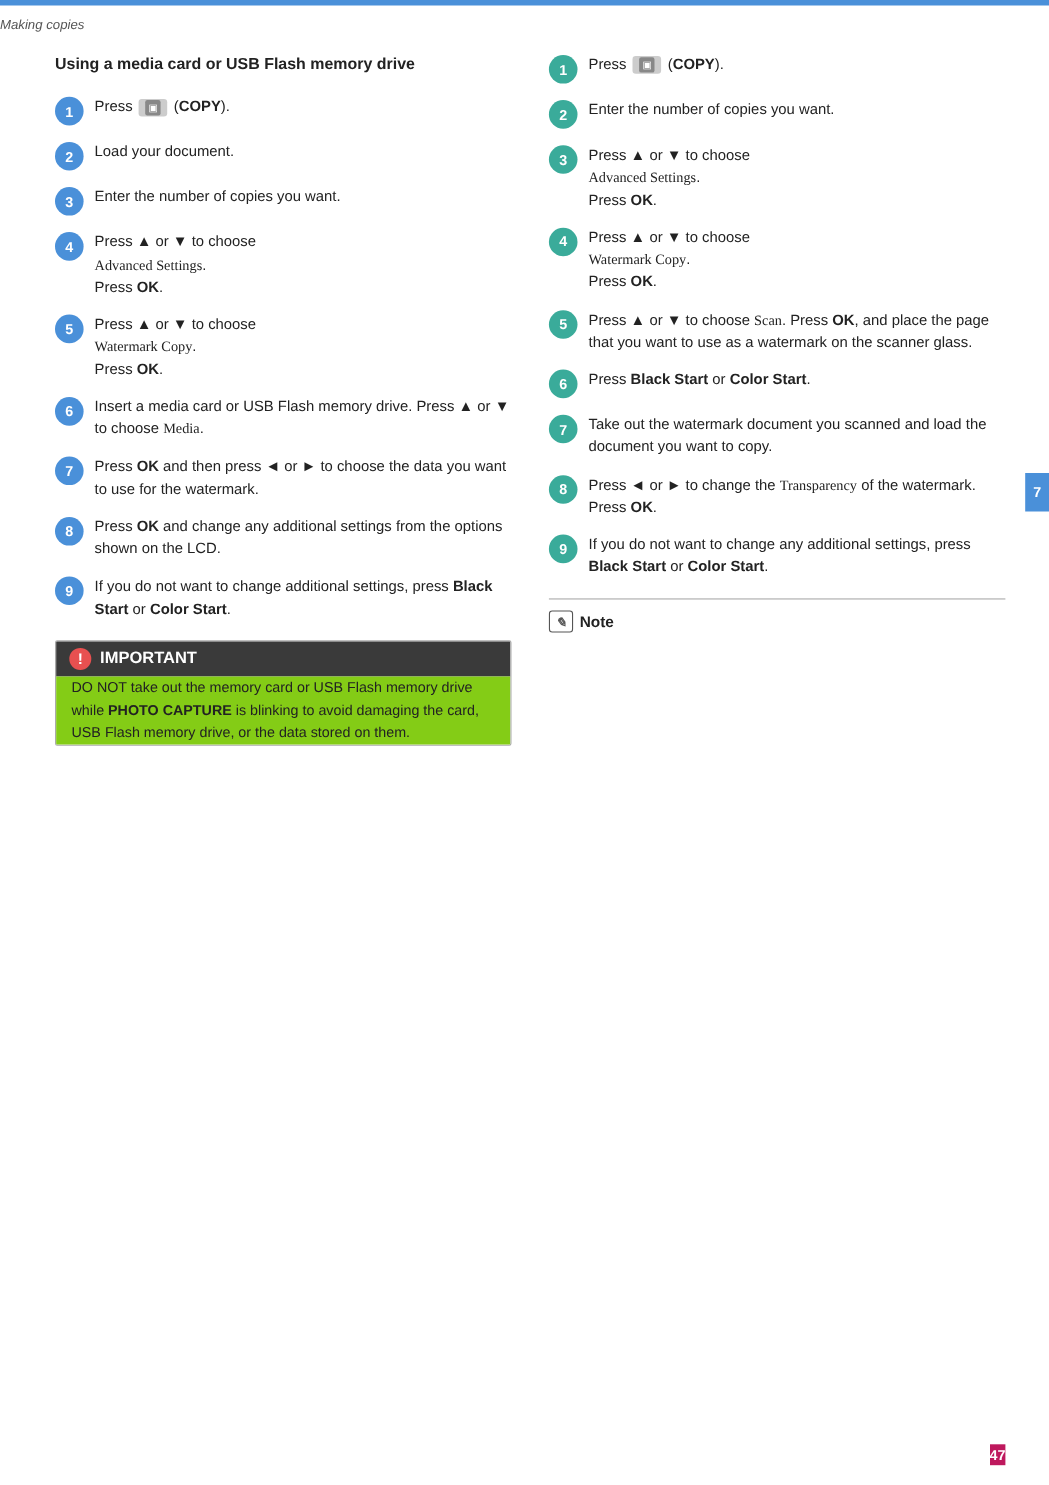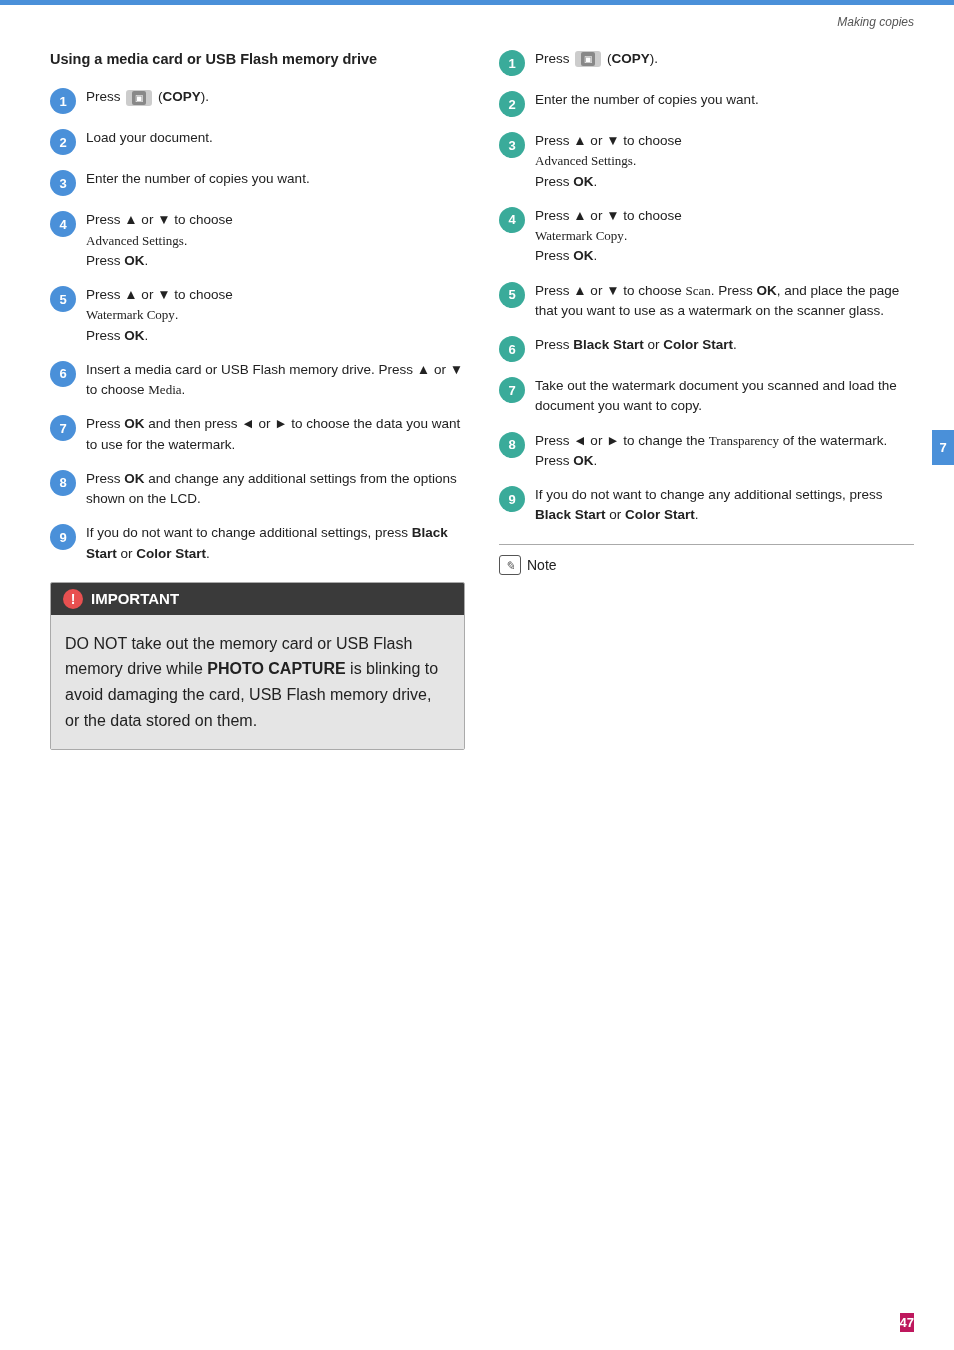--- a/index.html
+++ b/index.html
@@ -11,22 +11,22 @@
       font-size: 14px;
       color: #222;
       position: relative;
     }
     .top-bar {
       height: 5px;
       background: #4a90d9;
       width: 100%;
     }
     .page-header {
-      text-align: right;
-      padding: 10px 40px 0 16px;
+      text-align: left;
+      padding: 10px 40px 0 0;
       font-size: 12px;
       color: #555;
       font-style: italic;
     }
     .page-number-tab {
       position: absolute;
       right: 0;
       top: 430px;
       background: #4a90d9;
       color: #fff;
@@ -132,33 +132,33 @@
       justify-content: center;
       width: 20px;
       height: 20px;
       border-radius: 50%;
       background: #e85050;
       font-size: 14px;
       font-weight: bold;
       color: #fff;
     }
     .important-body {
-      padding: 16px 14px;
-      font-size: 16px;
+      padding: 0 14px;
+      font-size: 13px;
       line-height: 1.6;
-      background: #e5e5e5;
+      background: #84cc16;
     }
     .note-box {
       border-top: 1.5px solid #aaa;
       margin-top: 18px;
       padding-top: 10px;
     }
     .note-header {
       font-size: 14px;
-      font-weight: normal;
+      font-weight: bold;
       display: flex;
       align-items: center;
       gap: 6px;
       margin-bottom: 6px;
     }
     .note-icon {
       display: inline-block;
       width: 22px;
       height: 20px;
       border: 1.5px solid #555;

